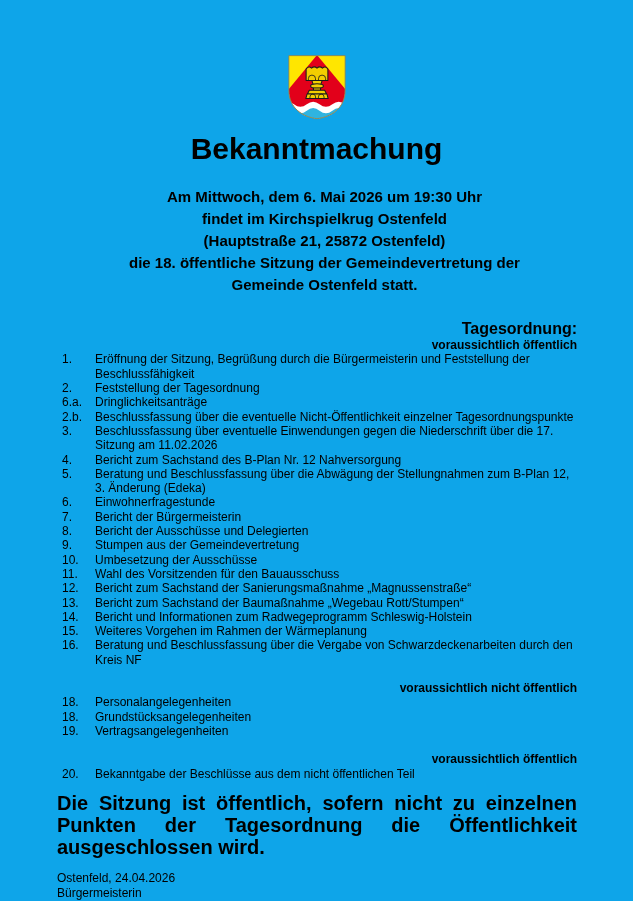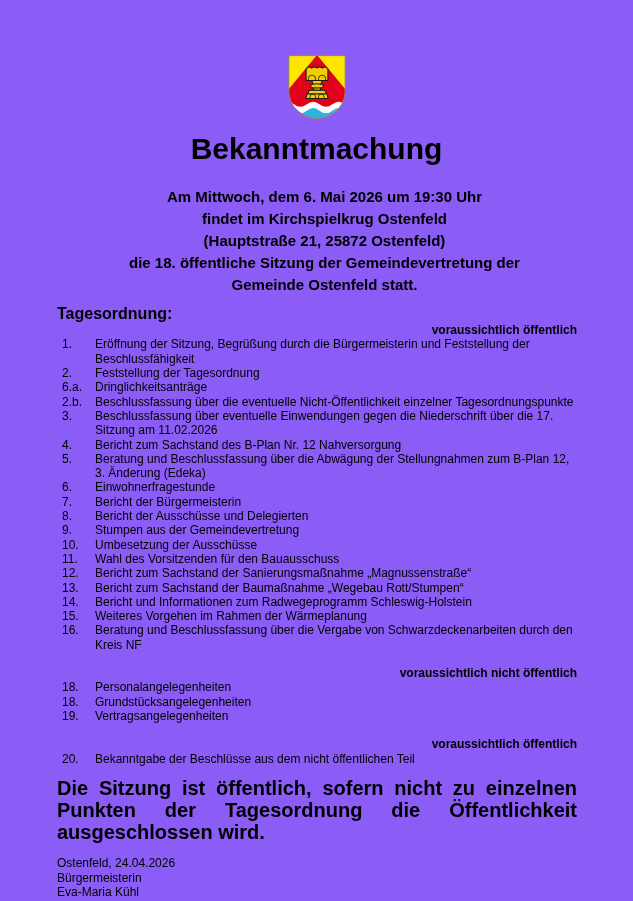--- a/index.html
+++ b/index.html
@@ -1,21 +1,21 @@
 <!DOCTYPE html>
 <html lang="de"><head>
 <meta charset="utf-8">
 <style>
   html, body { margin: 0; padding: 0; background: #e8e8e8; }
   .page {
     position: relative;
     width: 633px;
     height: 901px;
     margin: 0 auto;
-    background: #8b5cf6;
+    background: #0ea5e9;
     font-family: "Liberation Sans", sans-serif;
     color: #000000;
     overflow: hidden;
   }
   .crest {
     display: block;
     margin: 53px auto 0 auto;
   }
   .doc-title {
     margin-top: 10px;
@@ -29,24 +29,25 @@
     text-align: center;
     font-size: 15px;
     font-weight: bold;
     line-height: 22px;
     padding-left: 16px;
   }
   .content {
     margin: 0 56px 0 57px; 
   }
   .agenda-heading {
-    margin-top: 8px;
+    margin-top: 23px;
     font-size: 16px;
     font-weight: bold;
     line-height: 1.2;
+    text-align: right;
   }
   .agenda { font-size: 12px; line-height: 14.3px; }
   .section-label {
     font-weight: bold;
     margin-left: 38px;
     text-align: right;
   }
   .section + .section { margin-top: 14px; }
   .row { display: flex; align-items: flex-start; }
   .row .num {

